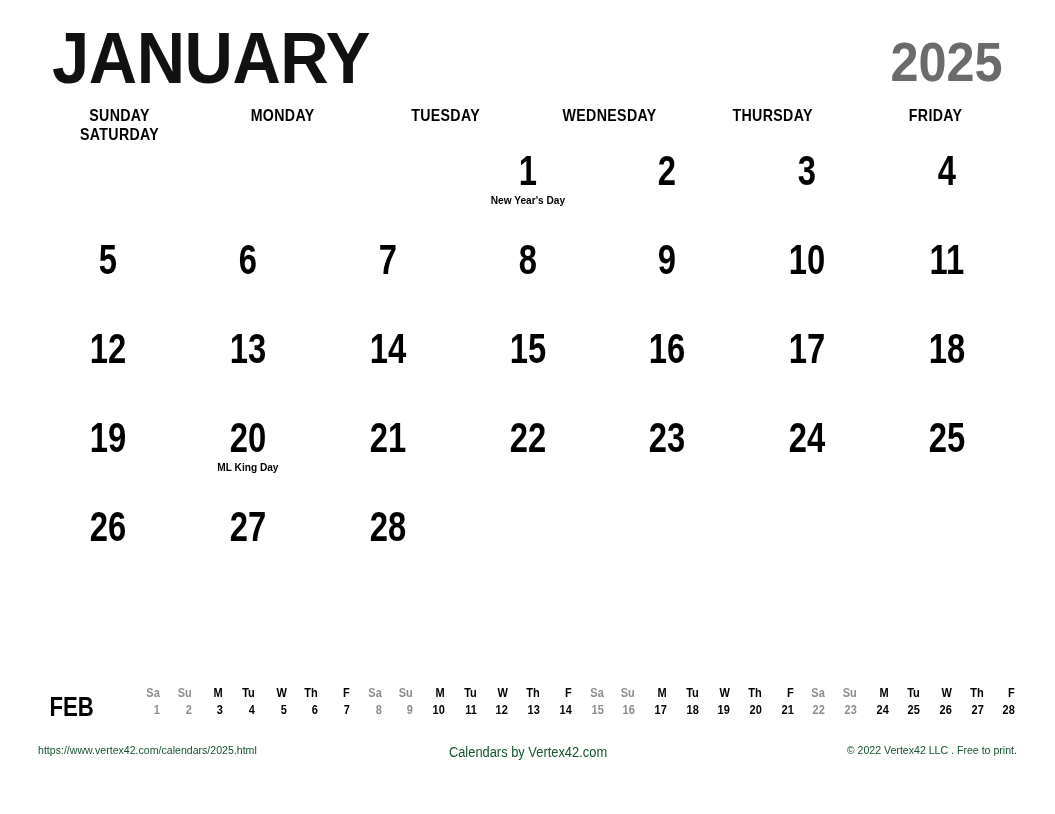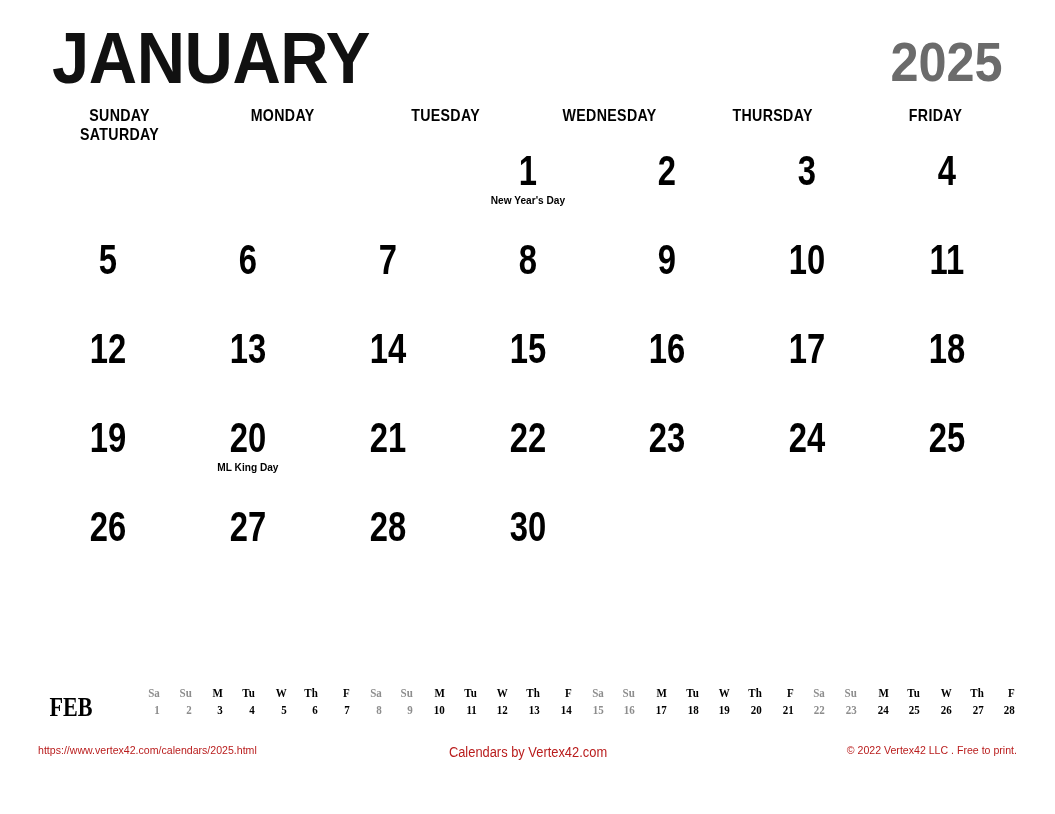--- a/index.html
+++ b/index.html
@@ -104,21 +104,20 @@
   }
 
   
   .mini-strip {
     position: absolute;
     left: 38px;
     right: 38px;
     top: 686px;
     display: flex;
     align-items: flex-start;
-    font-family: Liberation Serif, serif;
   }
   .mini-label {
     font-size: 27px;
     font-weight: bold;
     transform: scaleX(0.82);
     transform-origin: left top;
     color: #000000;
     width: 92px;
     padding-left: 14px;
     box-sizing: border-box;
@@ -154,21 +153,21 @@
 
   
   .footer {
     position: absolute;
     left: 38px;
     right: 38px;
     top: 744px;
     display: flex;
     align-items: baseline;
     justify-content: space-between;
-    color: #b91c1c;
+    color: #14532d;
   }
   .footer-left {
     font-size: 11.5px;
     transform: scaleX(0.92);
     transform-origin: left center;
     white-space: nowrap;
   }
   .footer-center {
     font-size: 14px;
     transform: scaleX(0.92);
@@ -293,23 +292,20 @@
       </div>
       <div class="day-cell">
         <div class="day-number">26</div>
       </div>
       <div class="day-cell">
         <div class="day-number">27</div>
       </div>
       <div class="day-cell">
         <div class="day-number">28</div>
       </div>
-      <div class="day-cell">
-        <div class="day-number">30</div>
-      </div>
       <div class="day-cell empty">
         <div class="day-number"></div>
       </div>
     </div>
 
   <div class="mini-strip">
     <div class="mini-label">FEB</div>
     <div class="mini-days">
         <div class="mini-day weekend">
           <div class="mini-dow">Sa</div>

